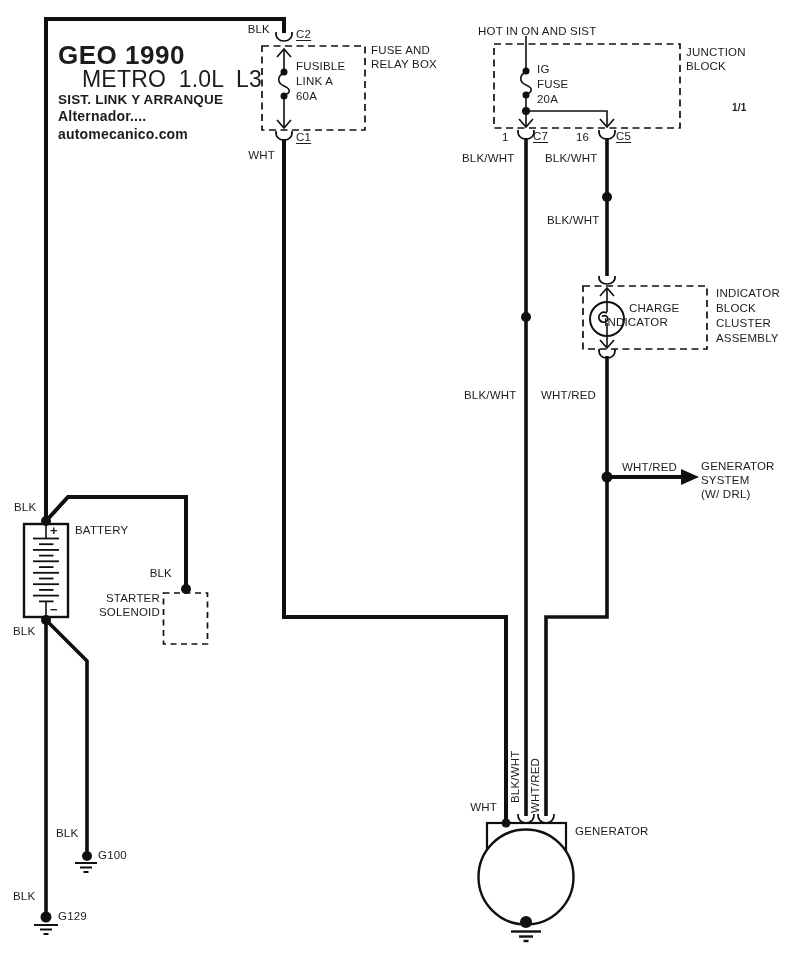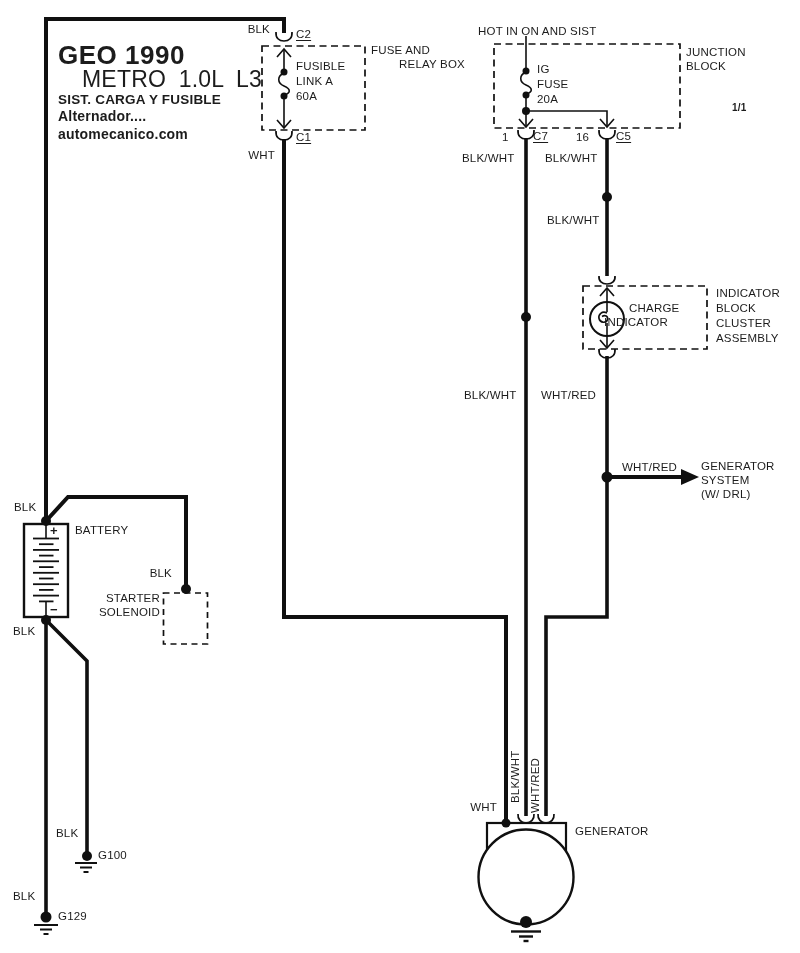--- a/index.html
+++ b/index.html
@@ -170,29 +170,29 @@
           <line x1="511" y1="931.5" x2="541" y2="931.5"></line>
           <line x1="519" y1="936.5" x2="533" y2="936.5"></line>
           <line x1="523.5" y1="941" x2="528.5" y2="941"></line>
         </g>
       </g>
     </g>
   </svg>
 
   <div class="lbl t1" style="left:58px;top:42px;">GEO 1990</div>
   <div class="lbl t2" style="left:58px;top:70px;">METRO 1.0L L3</div>
-  <div class="lbl t3" style="left:58px;top:92px;">SIST. CARGA Y FUSIBLE</div>
+  <div class="lbl t3" style="left:58px;top:92px;">SIST. LINK Y ARRANQUE</div>
   <div class="lbl t4" style="left:58px;top:109px;">Alternador....</div>
   <div class="lbl t4" style="left:58px;top:127px;">automecanico.com</div>
   <div class="lbl pg" style="left:732px;top:101px;">1/1</div>
 
   <div class="lbl rt" style="left:227px;top:23px;width:43px;">BLK</div>
   <div class="lbl u" style="left:296px;top:28px;">C2</div>
   <div class="lbl" style="left:371px;top:44px;">FUSE AND</div>
-  <div class="lbl" style="left:371px;top:58px;margin-left:28px;">RELAY BOX</div>
+  <div class="lbl" style="left:371px;top:58px;">RELAY BOX</div>
   <div class="lbl" style="left:296px;top:60px;">FUSIBLE</div>
   <div class="lbl" style="left:296px;top:75px;">LINK A</div>
   <div class="lbl" style="left:296px;top:90px;">60A</div>
   <div class="lbl u" style="left:296px;top:131px;">C1</div>
   <div class="lbl rt" style="left:232px;top:149px;width:43px;">WHT</div>
 
   <div class="lbl" style="left:478px;top:25px;">HOT IN ON AND SIST</div>
   <div class="lbl" style="left:686px;top:46px;">JUNCTION</div>
   <div class="lbl" style="left:686px;top:60px;">BLOCK</div>
   <div class="lbl" style="left:537px;top:63px;">IG</div>

